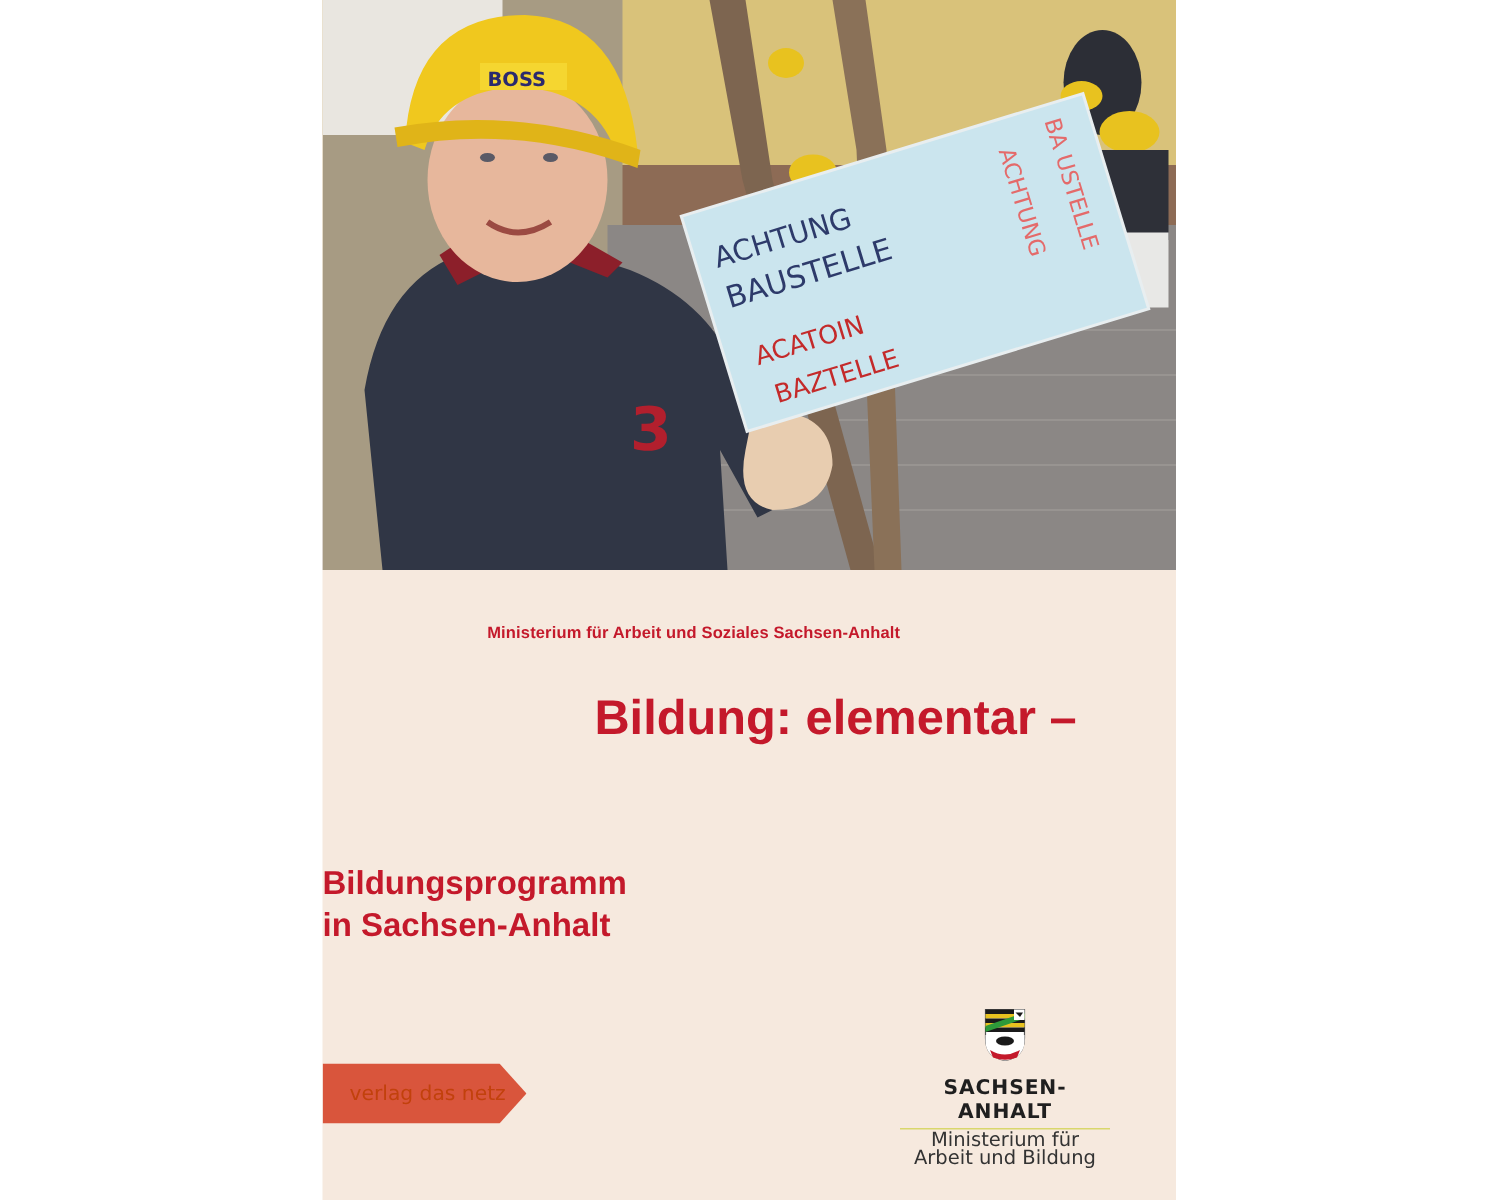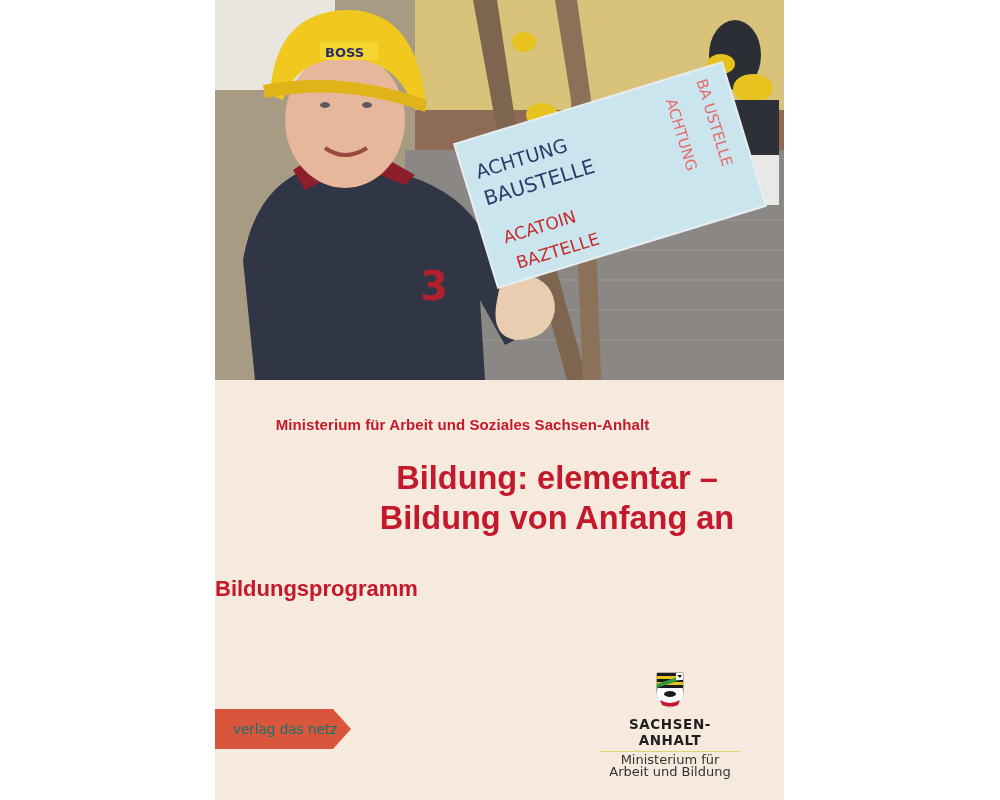--- a/index.html
+++ b/index.html
@@ -13,37 +13,37 @@
     background: #f6e9de; overflow: hidden;
   }
   .photo {
     position: absolute; left: 0; top: 0; width: 569px; height: 380px; overflow: hidden;
     background: linear-gradient(180deg, #c9b98a 0%, #b9a676 40%, #8f8a86 70%, #8a8580 100%);
   }
   .photo svg { position: absolute; left: 0; top: 0; }
   .sign-text { font-family: "DejaVu Sans", sans-serif; }
   .ministry {
     position: absolute; top: 416px; left: 0; width: 495px; text-align: center;
-    color: #c4192b; font-weight: bold; font-size: 15px; letter-spacing: 0.1px;
+    color: #c4192b; font-weight: bold; font-size: 11px; letter-spacing: 0.1px;
   }
   .title {
     position: absolute; top: 458px; left: 0; width: 684px; text-align: center;
     color: #c4192b; font-weight: bold; font-size: 32.5px; line-height: 40px;
   }
   .subtitle {
     position: absolute; top: 575px; left: 0; width: 569px; 
     color: #c4192b; font-weight: bold; font-size: 22px; line-height: 28px;
   }
   .publisher {
     position: absolute; left: 0; top: 709px; height: 40px; width: 136px;
     display: flex; align-items: center;
   }
   .publisher svg { position: absolute; left: 0; top: 0; }
   .publisher span {
-    position: relative; color: #0f766e; font-size: 13.5px; padding-left: 18px;
+    position: relative; color: #c2410c; font-size: 13.5px; padding-left: 18px;
     font-family: "DejaVu Sans", sans-serif;
   }
   .state-logo {
     position: absolute; left: 385px; top: 672px; width: 140px; text-align: center;
   }
   .state-name {
     margin-top: 4px; font-size: 13.5px; letter-spacing: 0.6px; color: #1f1f1f;
     font-family: "DejaVu Sans", sans-serif;
     padding-bottom: 3px; border-bottom: 1.5px solid #d9d76c; display: inline-block; font-weight: bold;
   }
@@ -110,25 +110,25 @@
         <text class="sign-text" x="470" y="120" font-size="15" fill="#e46a6a" transform="rotate(90 470 120)">ACHTUNG</text>
         <text class="sign-text" x="505" y="110" font-size="15" fill="#e46a6a" transform="rotate(90 505 110)">BA USTELLE</text>
       </g>
     </svg>
   </div>
 
   <div class="ministry">Ministerium für Arbeit und Soziales Sachsen-Anhalt</div>
 
   <div class="title">
     <div>Bildung: elementar –</div>
-    <div>Bildung von Anfang an</div>
   </div>
 
   <div class="subtitle">
     <div>Bildungsprogramm</div>
+    <div>in Sachsen-Anhalt</div>
   </div>
 
   <div class="publisher">
     <svg width="136" height="40" viewBox="0 0 136 40">
       <polygon points="0,0 118,0 136,20 118,40 0,40" fill="#d9553c"></polygon>
     </svg>
     <span>verlag das netz</span>
   </div>
 
   <div class="state-logo">

